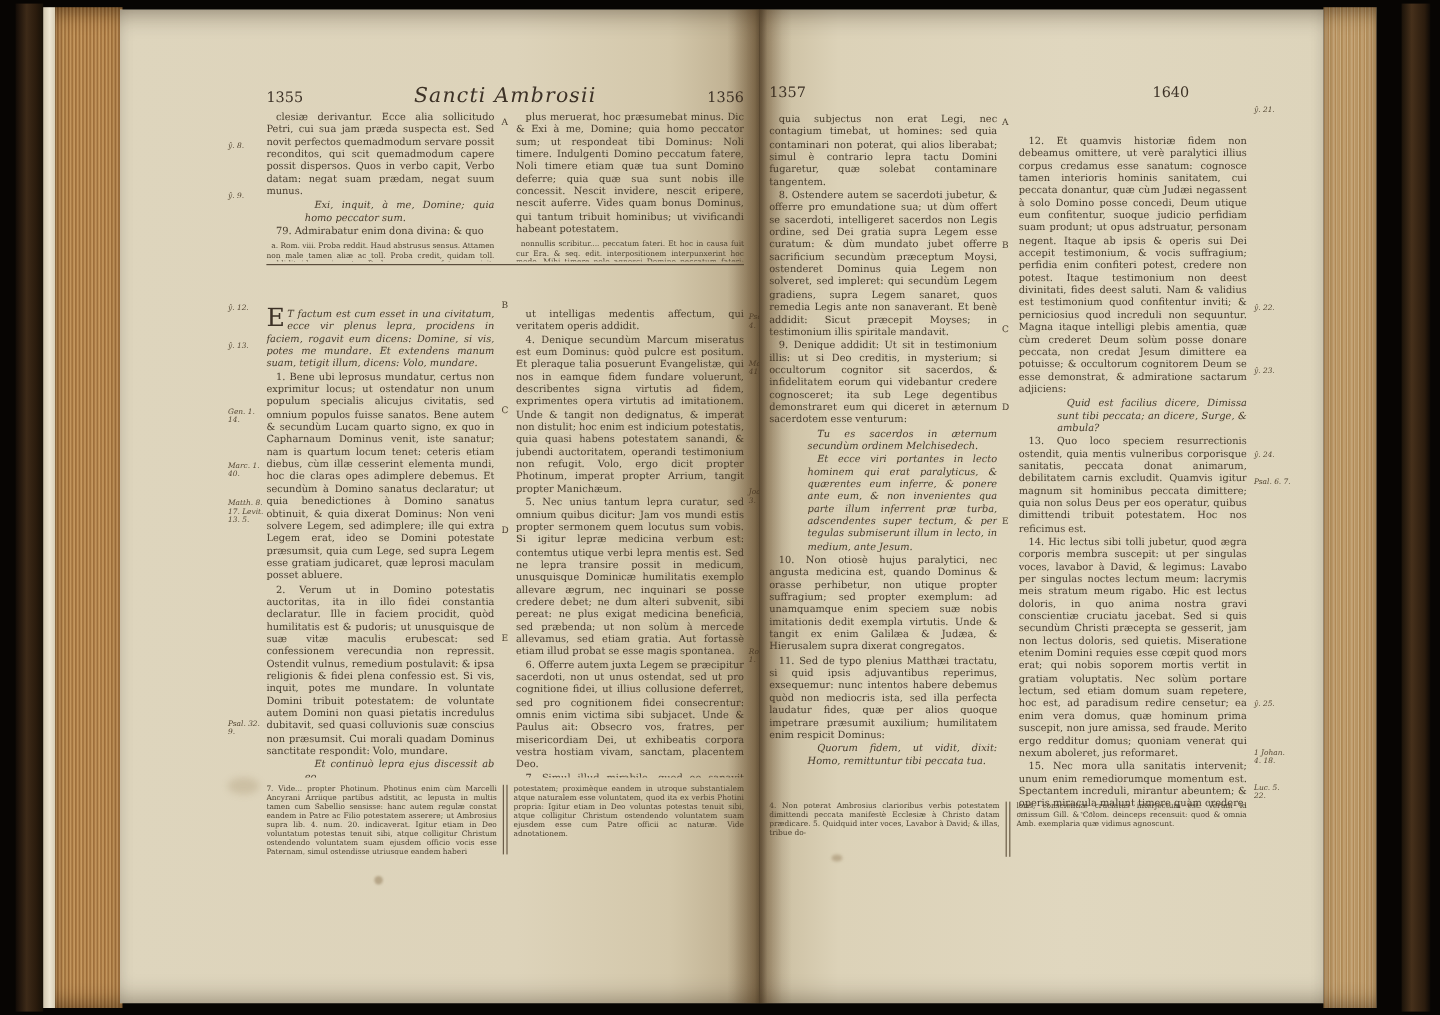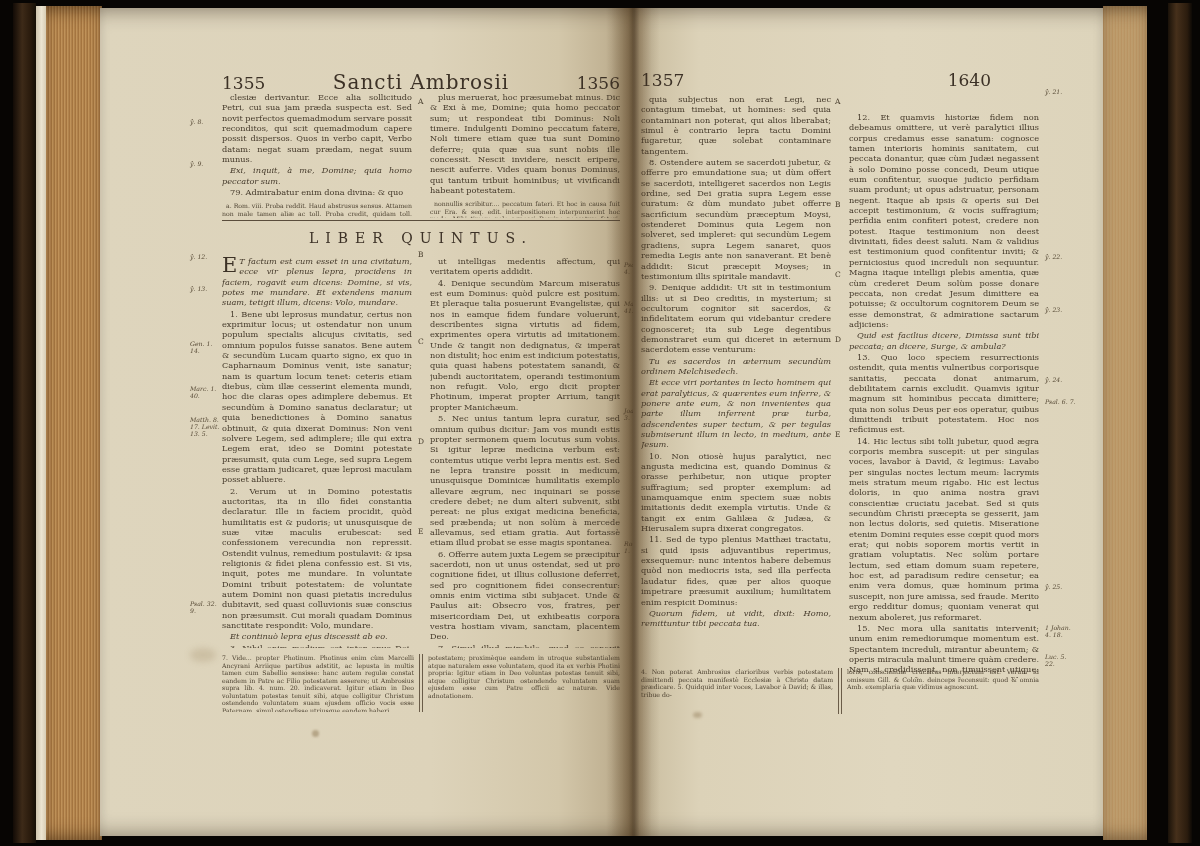--- a/index.html
+++ b/index.html
@@ -26,28 +26,28 @@
     background:linear-gradient(90deg,#ded5bd 0%,#ddd3ba 62%,#d3c7aa 86%,#bfb091 96%,#a28f6c 100%);
     box-shadow:inset 0 14px 20px -12px rgba(30,18,6,.45), inset 0 -14px 20px -12px rgba(30,18,6,.4);}
   .page-right{left:633px;width:470px;
     background:linear-gradient(90deg,#a89574 0%,#cdc1a4 4%,#dcd2b8 14%,#e0d7bf 55%,#ddd4bb 100%);
     box-shadow:inset 0 14px 20px -12px rgba(30,18,6,.45), inset 0 -14px 20px -12px rgba(30,18,6,.4);}
   .gutter-shadow{position:absolute;left:606px;top:8px;width:54px;height:828px;pointer-events:none;
     background:linear-gradient(90deg,rgba(60,38,16,0) 0%,rgba(70,45,20,.38) 42%,rgba(45,28,10,.5) 52%,rgba(70,45,20,.25) 62%,rgba(60,38,16,0) 100%);}
   .stain{position:absolute;border-radius:50%;pointer-events:none;}
   
   .pg-header{position:absolute;display:flex;justify-content:space-between;align-items:baseline;color:#3c3126;}
-  .running-title{font-size:20px;letter-spacing:1px;}
-  .folio{font-size:17px;}
+  .running-title{font-size:17px;letter-spacing:1px;font-style:italic;}
+  .folio{font-size:12px;}
   .liber-heading{position:absolute;text-align:center;font-size:14px;letter-spacing:7px;color:#3c3126;}
   .rule{position:absolute;height:1px;background:#5a4d3c;}
   .col{position:absolute;overflow:hidden;text-align:justify;font-size:8.2px;line-height:10.35px;}
   .col p{margin:0 0 1px 0;text-indent:8px;}
   .col p.p-d{text-indent:0;font-style:italic;}
-  .col p.p-i{font-style:italic;}
+  .col p.p-i{font-style:italic;margin-left:32px;}
   .col p.p-f{font-size:6.2px;line-height:7.5px;text-indent:4px;margin-top:5px;color:#4c4130;}
   .dropcap{float:left;font-size:21px;line-height:17px;font-style:normal;padding:1px 2px 0 0;color:#3c3126;}
   .footnote-row{position:absolute;display:flex;}
   .fn-col{flex:1;font-size:6.2px;line-height:7.5px;text-align:justify;overflow:hidden;color:#4c4130;}
   .fn-divider{width:2px;border-left:1px solid #6a5c48;border-right:1px solid #6a5c48;margin:0 5px;}
   .margin-note{position:absolute;font-size:6.2px;line-height:7px;font-style:italic;color:#554834;width:32px;}
   .ref-letter{position:absolute;font-size:7.5px;color:#4c4130;}
 </style>
 </head>
 <body>
@@ -73,21 +73,20 @@
         <p class="p-i">Exi, inquit, à me, Domine; quia homo peccator sum.</p>
         <p class="p-n">79. Admirabatur enim dona divina: &amp; quo</p>
         <p class="p-f">a. Rom. viii. Proba reddit. Haud abstrusus sensus. Attamen non male tamen aliæ ac toll. Proba credit, quidam toll. reddidit; idem enim est ac Proba quæque præfata commisit.  b. Ita edit. Amerb. cum toll. sine omnibus: in quorum tamen</p>
       </div>
     <div class="col" style="left:330px;top:84px;width:190px;height:126px;">
         <p class="p-n">plus meruerat, hoc præsumebat minus. Dic &amp; Exi à me, Domine; quia homo peccator sum; ut respondeat tibi Dominus: Noli timere. Indulgenti Domino peccatum fatere, Noli timere etiam quæ tua sunt Domino deferre; quia quæ sua sunt nobis ille concessit. Nescit invidere, nescit eripere, nescit auferre. Vides quam bonus Dominus, qui tantum tribuit hominibus; ut vivificandi habeant potestatem.</p>
         <p class="p-f">nonnullis scribitur.... peccatum fateri. Et hoc in causa fuit cur Era. &amp; seq. edit. interpositionem interpunxerint hoc modo, Mihi timere nolo agnosci Domino peccatum fateri: quod minùs belle quadrat cum superioribus.</p>
       </div>
 
     <div class="rule" style="left:122px;top:212px;width:398px;"></div>
-    <div class="liber-heading" style="left:122px;top:222px;width:398px;">LIBER QUINTUS.</div>
 
     <div class="col" style="left:122px;top:248px;width:190px;height:392px;">
         <p class="p-d"><span class="dropcap">E</span>T factum est cum esset in una civitatum, ecce vir plenus lepra, procidens in faciem, rogavit eum dicens: Domine, si vis, potes me mundare. Et extendens manum suam, tetigit illum, dicens: Volo, mundare.</p>
         <p class="p-n">1. Bene ubi leprosus mundatur, certus non exprimitur locus; ut ostendatur non unum populum specialis alicujus civitatis, sed omnium populos fuisse sanatos. Bene autem &amp; secundùm Lucam quarto signo, ex quo in Capharnaum Dominus venit, iste sanatur; nam is quartum locum tenet: ceteris etiam diebus, cùm illæ cesserint elementa mundi, hoc die claras opes adimplere debemus. Et secundùm à Domino sanatus declaratur; ut quia benedictiones à Domino sanatus obtinuit, &amp; quia dixerat Dominus: Non veni solvere Legem, sed adimplere; ille qui extra Legem erat, ideo se Domini potestate præsumsit, quia cum Lege, sed supra Legem esse gratiam judicaret, quæ leprosi maculam posset abluere.</p>
         <p class="p-n">2. Verum ut in Domino potestatis auctoritas, ita in illo fidei constantia declaratur. Ille in faciem procidit, quòd humilitatis est &amp; pudoris; ut unusquisque de suæ vitæ maculis erubescat: sed confessionem verecundia non repressit. Ostendit vulnus, remedium postulavit: &amp; ipsa religionis &amp; fidei plena confessio est. Si vis, inquit, potes me mundare. In voluntate Domini tribuit potestatem: de voluntate autem Domini non quasi pietatis incredulus dubitavit, sed quasi colluvionis suæ conscius non præsumsit. Cui morali quadam Dominus sanctitate respondit: Volo, mundare.</p>
         <p class="p-i">Et continuò lepra ejus discessit ab eo.</p>
         <p class="p-n">3. Nihil enim medium est inter opus Dei, atque præceptum; quia in præcepto est opus. Deus, inquit, dixit: &amp; facta sunt. Videtis quod dubitari non potest; quia voluntas Dei potestas est: qui unius voluntatis Trinitatem adstruunt, unius utique adserant potestatis. Cui morali quadam Dominus sanctitate mandatum dedit.</p>
       </div>
     <div class="col" style="left:330px;top:248px;width:190px;height:392px;">
         <p class="p-n">ut intelligas medentis affectum, qui veritatem operis addidit.</p>

